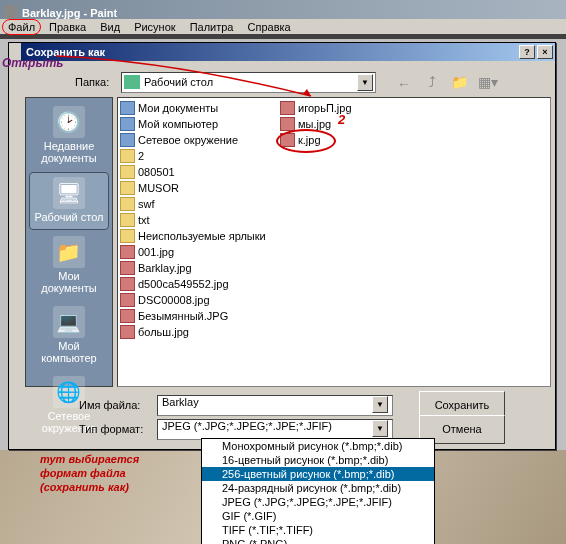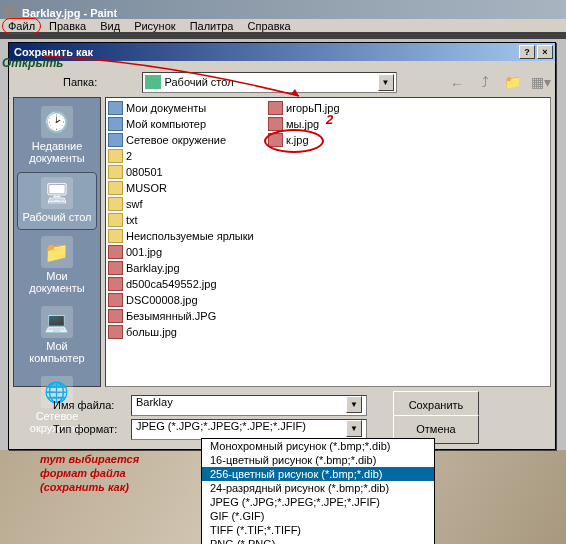--- a/index.html
+++ b/index.html
@@ -1,34 +1,34 @@
 <!DOCTYPE html>
 <html><head>
 <meta charset="utf-8">
 <style>
 * { box-sizing: border-box; margin: 0; padding: 0; font-family: "Tahoma", sans-serif; font-size: 11px; }
 body { width: 566px; height: 544px; background: #c0c0c0; position: relative; overflow: hidden; }
 
 .titlebar { height: 19px; background: linear-gradient(to right, #7a8a9a, #a8b4c0); display: flex; align-items: flex-end; padding-left: 4px; color: #fff; font-weight: bold; }
 .titlebar .icon { width: 14px; height: 14px; background: #888; margin-right: 4px; }
 
-.menubar { height: 20px; background: #d4d0c8; display: flex; align-items: center; padding-left: 2px; gap: 2px; border-bottom: 7px solid #404040; }
+.menubar { height: 20px; background: #d4d0c8; display: flex; align-items: center; padding-left: 2px; gap: 2px; border-bottom: 5px solid #404040; }
 .menubar span { padding: 2px 6px; cursor: default; }
 .menubar span.highlighted { border: 1px solid red; border-radius: 9px; padding: 1px 5px; }
 
-.dialog { position: absolute; left: 8px; top: 42px; width: 548px; height: 408px; background: #d4d0c8; border: 1px solid #000; box-shadow: 1px 1px 0 #404040; }
+.dialog { position: absolute; left: 8px; top: 42px; width: 548px; height: 408px; background: #d4d0c8; border: 1px solid #000; box-shadow: 1px 1px 0 #404040; padding-left: 12px; }
 .dialog-title { height: 18px; background: linear-gradient(to right, #0a246a, #a6caf0); color: #fff; font-weight: bold; display: flex; align-items: center; padding: 0 2px; }
 .dialog-title .t { flex: 1; padding-left: 3px; }
 .dialog-title .btn { width: 16px; height: 14px; background: #d4d0c8; border: 1px solid #fff; border-right-color: #404040; border-bottom-color: #404040; margin-left: 2px; color: #000; font-size: 9px; display: flex; align-items: center; justify-content: center; font-family: "Marlett", sans-serif; }
 
-.annot-open { position: absolute; left: 2px; top: 56px; color: #14532d; font-style: italic; font-weight: bold; z-index: 50; font-size: 12px; }
+.annot-open { position: absolute; left: 2px; top: 56px; color: #701a75; font-style: italic; font-weight: bold; z-index: 50; font-size: 12px; }
 
 .dialog-body { padding: 4px; position: relative; height: calc(100% - 18px); }
 
-.folder-row { display: flex; align-items: center; height: 22px; margin: 6px 0 4px 50px; gap: 12px; justify-content: space-between; }
+.folder-row { display: flex; align-items: center; height: 22px; margin: 6px 0 4px 50px; gap: 6px; }
 .folder-row label { width: 40px; }
 .folder-combo { flex: 0 0 255px; height: 21px; background: #fff; border: 1px solid #808080; border-top-color: #404040; border-left-color: #404040; display: flex; align-items: center; padding: 0 2px; }
 .folder-combo .fi { width: 16px; height: 14px; background: #5b8; margin-right: 4px; }
 .folder-combo .dd { width: 16px; height: 17px; background: #d4d0c8; border: 1px solid #fff; border-right-color: #404040; border-bottom-color: #404040; margin-left: auto; display: flex; align-items: center; justify-content: center; font-size: 8px; }
 .toolbar-icons { display: flex; gap: 8px; margin-left: 12px; }
 .toolbar-icons div { width: 20px; height: 20px; display: flex; align-items: center; justify-content: center; color: #888; font-size: 14px; }
 
 .red-arrow-line { position: absolute; z-index: 60; pointer-events: none; }
 
 .main-area { display: flex; height: 290px; }
@@ -42,29 +42,29 @@
 .filelist .col { width: 160px; padding: 2px; }
 .filelist .fi { display: flex; align-items: center; height: 16px; gap: 3px; white-space: nowrap; }
 .filelist .fi .ic { width: 15px; height: 14px; flex-shrink: 0; }
 .ic-folder { background: #f0d47a; border: 1px solid #c0a040; }
 .ic-folder-sys { background: #7aa0d0; border: 1px solid #4070a0; }
 .ic-jpg { background: #d07a7a; border: 1px solid #a04040; }
 .filelist .fi.ring { position: relative; }
 .filelist .fi.ring::after { content: ""; position: absolute; left: -4px; top: -3px; width: 56px; height: 20px; border: 2px solid #d00000; border-radius: 50%; }
 .annot-2 { position: absolute; color: #d00000; font-style: italic; font-weight: bold; font-size: 13px; }
 
-.bottom-rows { margin-top: 6px; margin-left: 40px; }
+.bottom-rows { margin-top: 6px; margin-left: 54px; }
 .brow { display: flex; align-items: center; height: 24px; gap: 6px; }
 .brow label { width: 72px; }
 .brow .combo { width: 236px; height: 21px; background: #fff; border: 1px solid #808080; border-top-color: #404040; border-left-color: #404040; display: flex; align-items: flex-start; padding: 0 4px; }
 .brow .combo .dd { width: 16px; height: 17px; background: #d4d0c8; border: 1px solid #fff; border-right-color: #404040; border-bottom-color: #404040; margin-left: auto; display: flex; align-items: center; justify-content: center; font-size: 8px; }
 .brow .btn { width: 86px; height: 29px; background: #d4d0c8; border: 1px solid #fff; border-right-color: #404040; border-bottom-color: #404040; margin-left: 20px; }
 
 .dropdown { position: absolute; left: 201px; top: 438px; width: 234px; background: #fff; border: 1px solid #000; z-index: 100; }
-.dropdown .opt { height: 14px; padding: 0 8px; display: flex; align-items: center; white-space: nowrap; overflow: hidden; }
+.dropdown .opt { height: 14px; padding: 0 20px; display: flex; align-items: center; white-space: nowrap; overflow: hidden; }
 .dropdown .opt.sel { background: #0369a1; color: #fff; }
 
 .annot-bottom { position: absolute; left: 40px; top: 452px; color: #c00000; font-style: italic; font-weight: bold; line-height: 14px; font-size: 12px; z-index: 90; }
 
 .bg-fragment { position: absolute; left: 0; top: 450px; width: 566px; height: 94px; background: linear-gradient(120deg, #b8a890 0%, #d0c4b0 40%, #a89880 100%); z-index: -1; }
 </style>
 </head>
 <body>
 
 <div class="bg-fragment"></div>

